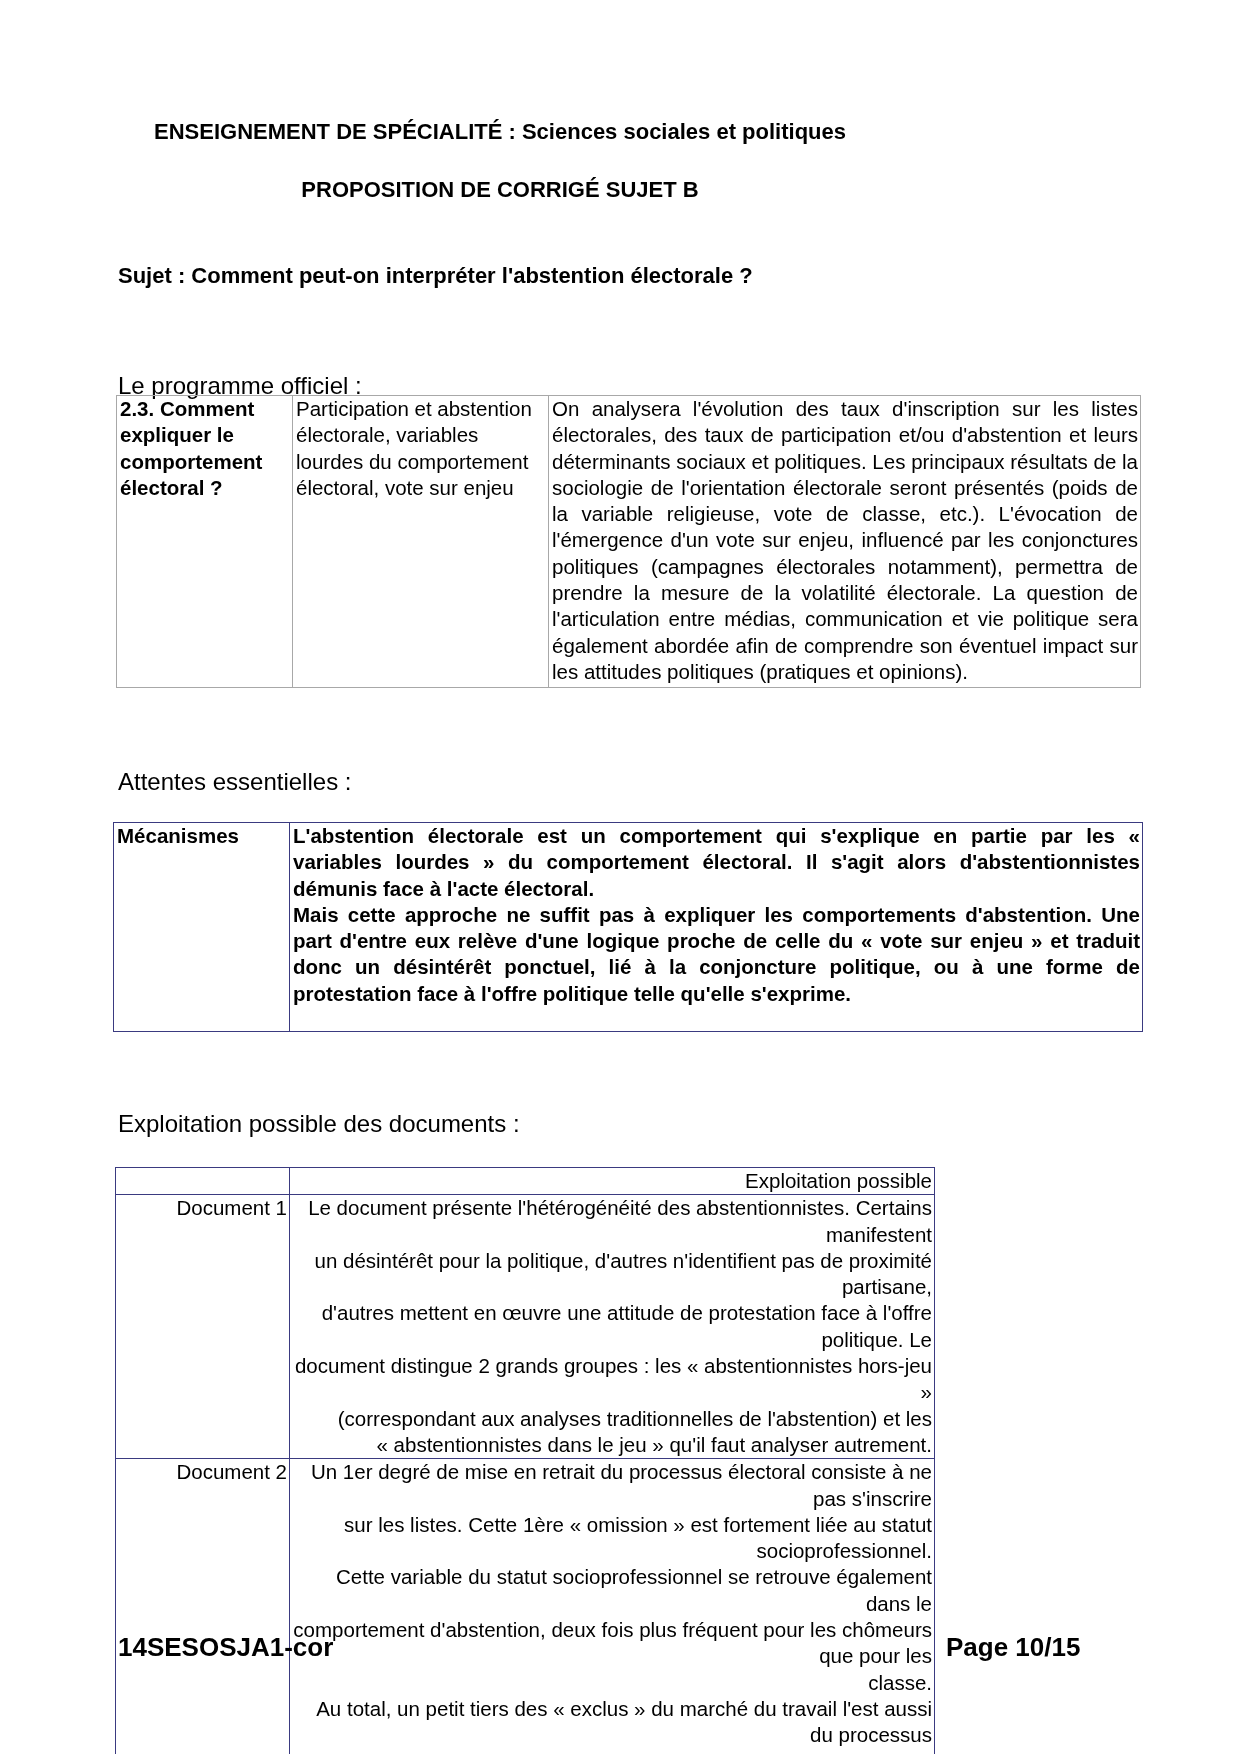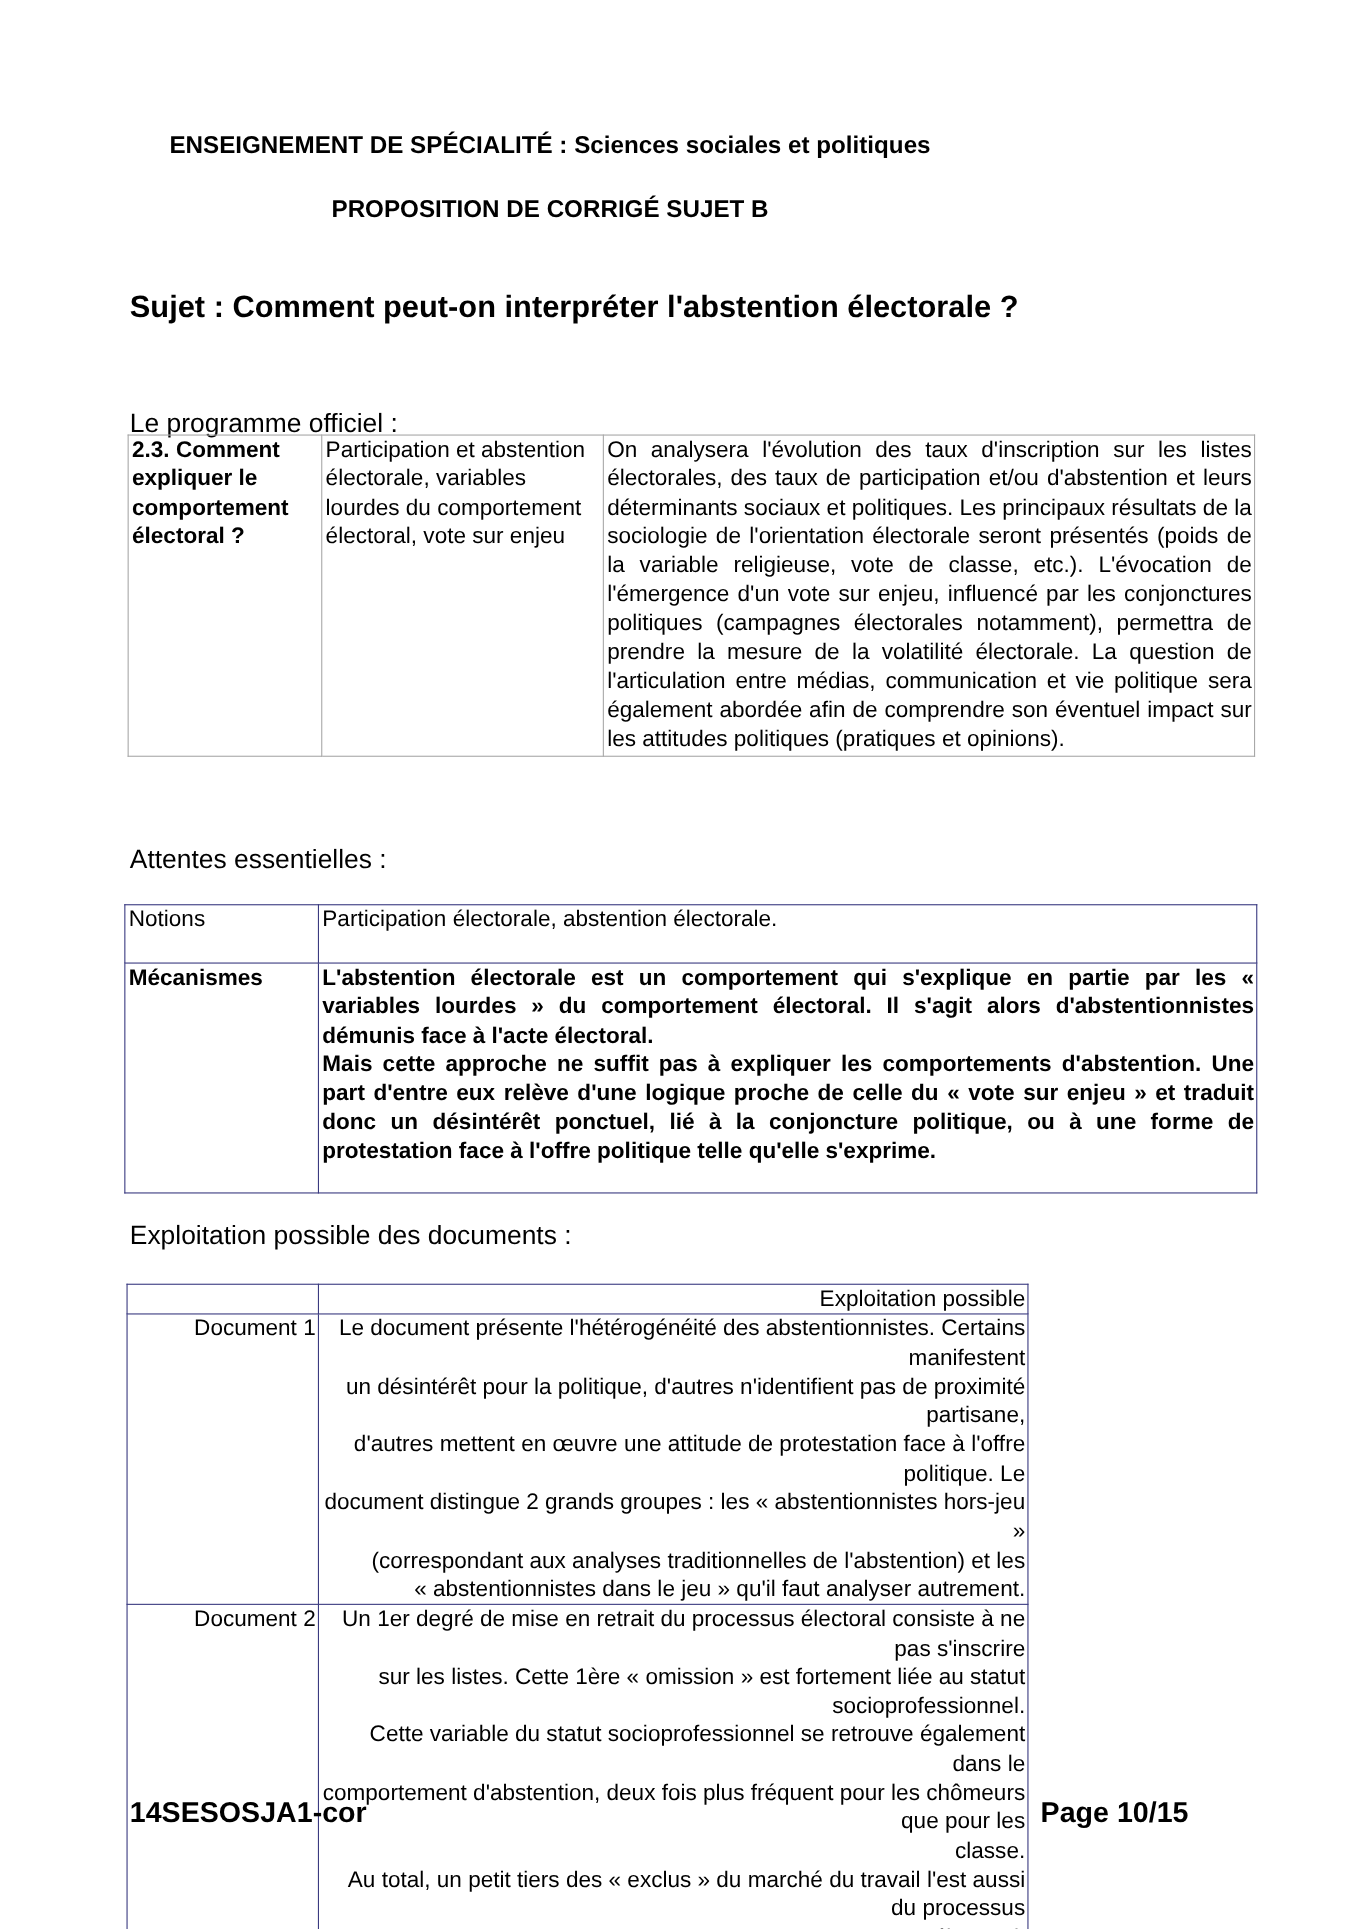--- a/index.html
+++ b/index.html
@@ -6,21 +6,21 @@
     body {
       width: 1240px; height: 1754px; position: relative; overflow: hidden;
       font-family: "Liberation Sans", sans-serif; color: #000;
     }
     .abs { position: absolute; }
     .h-title {
       left: 0; width: 1000px; text-align: center; font-weight: bold; font-size: 22px;
     }
     #title1 { top: 119px; }
     #title2 { top: 177px; }
-    #sujet { left: 118px; top: 263px; font-weight: bold; font-size: 28px; }
+    #sujet { left: 118px; top: 263px; font-weight: bold; font-size: 22px; }
     .label { font-size: 24px; }
     #prog-label { left: 118px; top: 372px; }
     #att-label { left: 118px; top: 768px; text-align: right; }
     #exp-label { left: 118px; top: 1110px; }
 
     table { border-collapse: collapse; position: absolute; font-size: 20.5px; line-height: 26.3px; }
     td { vertical-align: top; padding: 0 2px 0 3px; }
 
     #prog-table { left: 116px; top: 395px; width: 1025px; }
     #prog-table td { border: 1px solid #a8a8a8; }
@@ -60,26 +60,20 @@
     <td class="c1">2.3. Comment expliquer le comportement électoral ?</td>
     <td class="c2">Participation et abstention électorale, variables lourdes du comportement électoral, vote sur enjeu</td>
     <td class="c3">On analysera l'évolution des taux d'inscription sur les listes électorales, des taux de participation et/ou d'abstention et leurs déterminants sociaux et politiques. Les principaux résultats de la sociologie de l'orientation électorale seront présentés (poids de la variable religieuse, vote de classe, etc.). L'évocation de l'émergence d'un vote sur enjeu, influencé par les conjonctures politiques (campagnes électorales notamment), permettra de prendre la mesure de la volatilité électorale. La question de l'articulation entre médias, communication et vie politique sera également abordée afin de comprendre son éventuel impact sur les attitudes politiques (pratiques et opinions).</td>
   </tr>
 </tbody>
   </table>
 
 <div id="att-label" class="abs label">Attentes essentielles :</div>
 <table id="att-table">
   <tbody>
-      <tr class="r-notions">
-    <td class="c1">Notions</td>
-    <td class="c2">
-      <span class="ln">Participation électorale, abstention électorale.</span>
-    </td>
-  </tr>
   <tr class="r-meca">
     <td class="c1">Mécanismes</td>
     <td class="c2">
       <span class="ln">L'abstention électorale est un comportement qui s'explique en partie par les « variables lourdes » du comportement électoral. Il s'agit alors d'abstentionnistes démunis face à l'acte électoral.</span>
       <span class="ln">Mais cette approche ne suffit pas à expliquer les comportements d'abstention. Une part d'entre eux relève d'une logique proche de celle du « vote sur enjeu » et traduit donc un désintérêt ponctuel, lié à la conjoncture politique, ou à une forme de protestation face à l'offre politique telle qu'elle s'exprime.</span>
     </td>
   </tr>
 </tbody>
   </table>
 

